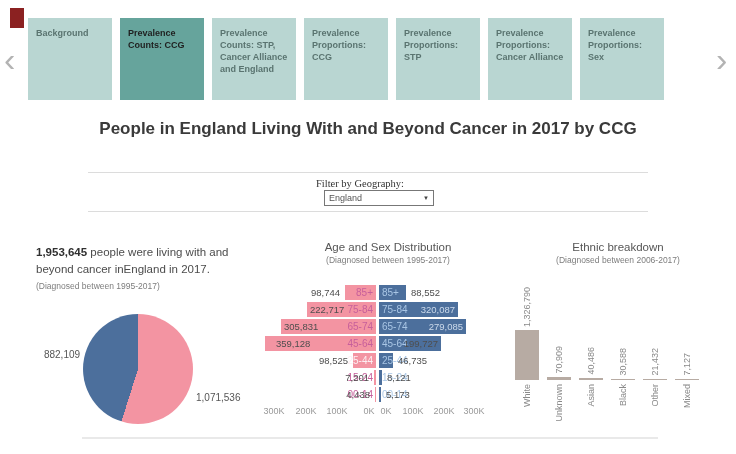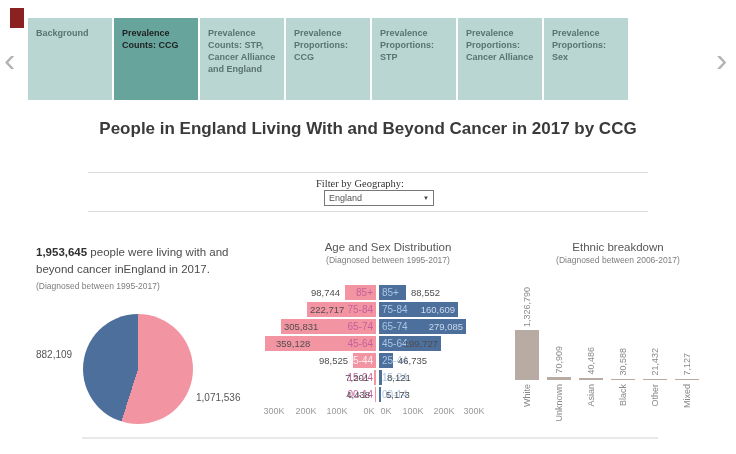--- a/index.html
+++ b/index.html
@@ -3,21 +3,21 @@
 <meta charset="utf-8">
 <style>
   html,body{margin:0;padding:0;background:#fff;}
   .page{position:relative;width:736px;height:454px;background:#fff;overflow:hidden;
         font-family:"Liberation Sans",sans-serif;}
   
   .red-marker{position:absolute;left:10px;top:8px;width:14px;height:20px;background:#8b2121;}
   .chev{position:absolute;top:44px;font-size:34px;font-weight:300;color:#b3b3b3;line-height:30px;cursor:pointer;}
   .chev.l{left:4px;} .chev.r{left:716px;}
   .tab-strip{position:absolute;left:28px;top:18px;display:flex;}
-  .tab{width:84px;height:82px;margin-right:2px;box-sizing:border-box;background:#b9d6d2;
+  .tab{width:84px;height:82px;margin-right:8px;box-sizing:border-box;background:#b9d6d2;
        color:#5a7470;font-size:9px;font-weight:bold;line-height:1.35;padding:9px 8px;cursor:pointer;}
   .tab.sel{background:#66a49c;color:#1f1f1f;}
   
   .main-title{position:absolute;left:0;top:119px;width:736px;text-align:center;
               font-size:17px;font-weight:bold;color:#3a3a3a;}
   .hline{position:absolute;height:1px;background:#dcdcdc;}
   .filter-label{position:absolute;left:280px;top:178px;width:160px;text-align:center;
                 font-family:"Liberation Serif",serif;font-size:10.5px;color:#333;}
   .geo-select{position:absolute;left:324px;top:190px;width:110px;height:16px;box-sizing:border-box;
               border:1px solid #777;background:#fff;display:flex;align-items:center;
@@ -79,21 +79,21 @@
     <span>England</span>
     <span class="caret">▼</span>
   </div>
   <div class="hline" style="left:88px;top:211px;width:560px;"></div>
 
   <div class="summary">
     <span><b>1,953,645</b><span> people were living with and beyond cancer inEngland in 2017.</span></span>
     <div class="sum-note">(Diagnosed between 1995-2017)</div>
   </div>
   <div class="pie" id="pie" style="background: conic-gradient(rgb(243, 148, 162) 0deg, rgb(243, 148, 162) 197.5deg, rgb(76, 111, 156) 197.5deg, rgb(76, 111, 156) 360deg);"></div>
-  <div class="pie-label" style="left:36px;top:349px;width:52px;text-align:left;">882,109</div>
+  <div class="pie-label" style="left:36px;top:349px;width:52px;text-align:center;">882,109</div>
   <div class="pie-label" style="left:196px;top:392px;">1,071,536</div>
 
   <div class="pyramid">
     <div class="sec-title">Age and Sex Distribution</div>
     <div class="sec-sub">(Diagnosed between 1995-2017)</div>
     <div class="pyr-half pyr-left" id="pyrL">
         <div class="pyr-row" style="top: 44px;">
           <div class="pbar bf" style="width: 31px;"></div>
           <span class="agel f">85+</span>
           <span class="pval" style="right: 36px;">98,744</span>
@@ -135,21 +135,21 @@
       </div>
     <div class="pyr-half pyr-right" id="pyrR">
         <div class="pyr-row" style="top: 44px;">
           <div class="pbar bm" style="width: 27px;"></div>
           <span class="agel m">85+</span>
           <span class="pval" style="left: 32px;">88,552</span>
         </div>
         <div class="pyr-row" style="top: 61px;">
           <div class="pbar bm" style="width: 79px;"></div>
           <span class="agel m">75-84</span>
-          <span class="pval light" style="right: 42px;">160,609</span>
+          <span class="pval light" style="right: 42px;">320,087</span>
         </div>
         <div class="pyr-row" style="top: 78px;">
           <div class="pbar bm" style="width: 87px;"></div>
           <span class="agel m">65-74</span>
           <span class="pval light" style="right: 34px;">279,085</span>
         </div>
         <div class="pyr-row" style="top: 95px;">
           <div class="pbar bm" style="width: 62px;"></div>
           <span class="agel m">45-64</span>
           <span class="pval" style="right: 59px;">199,727</span>

